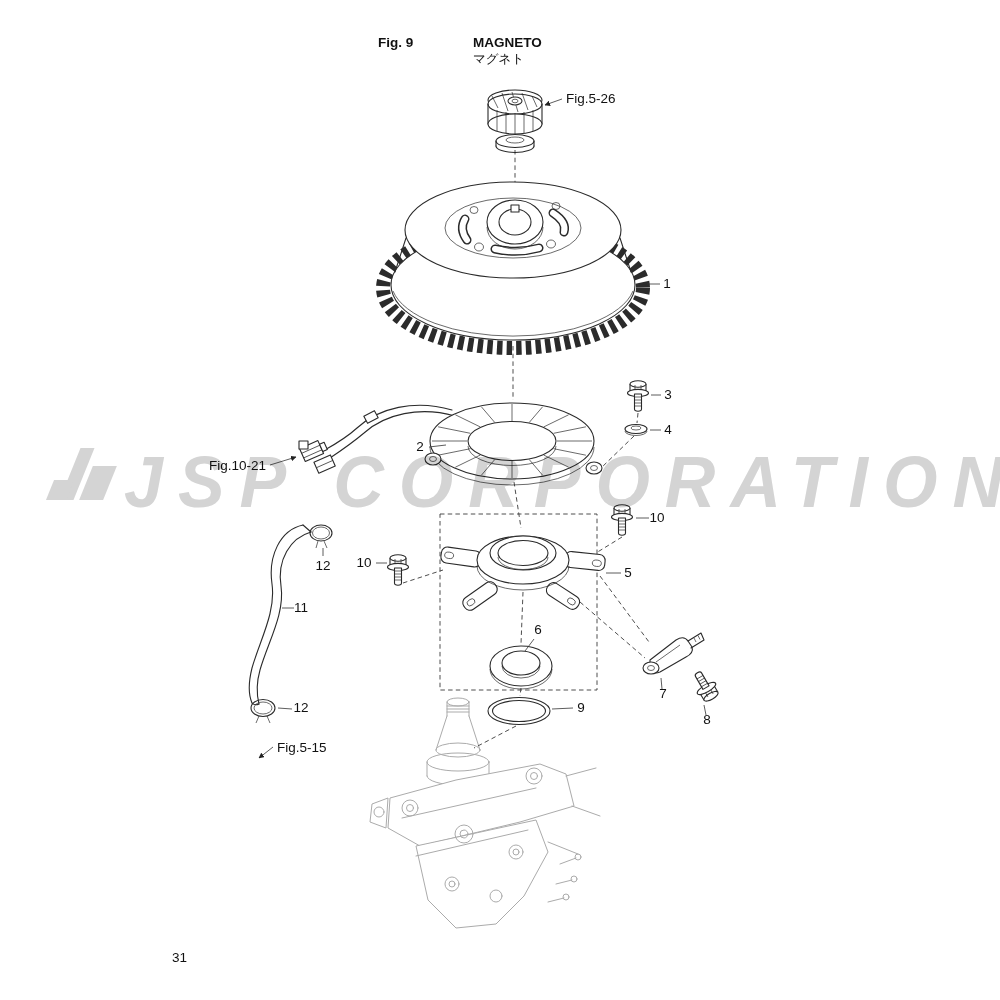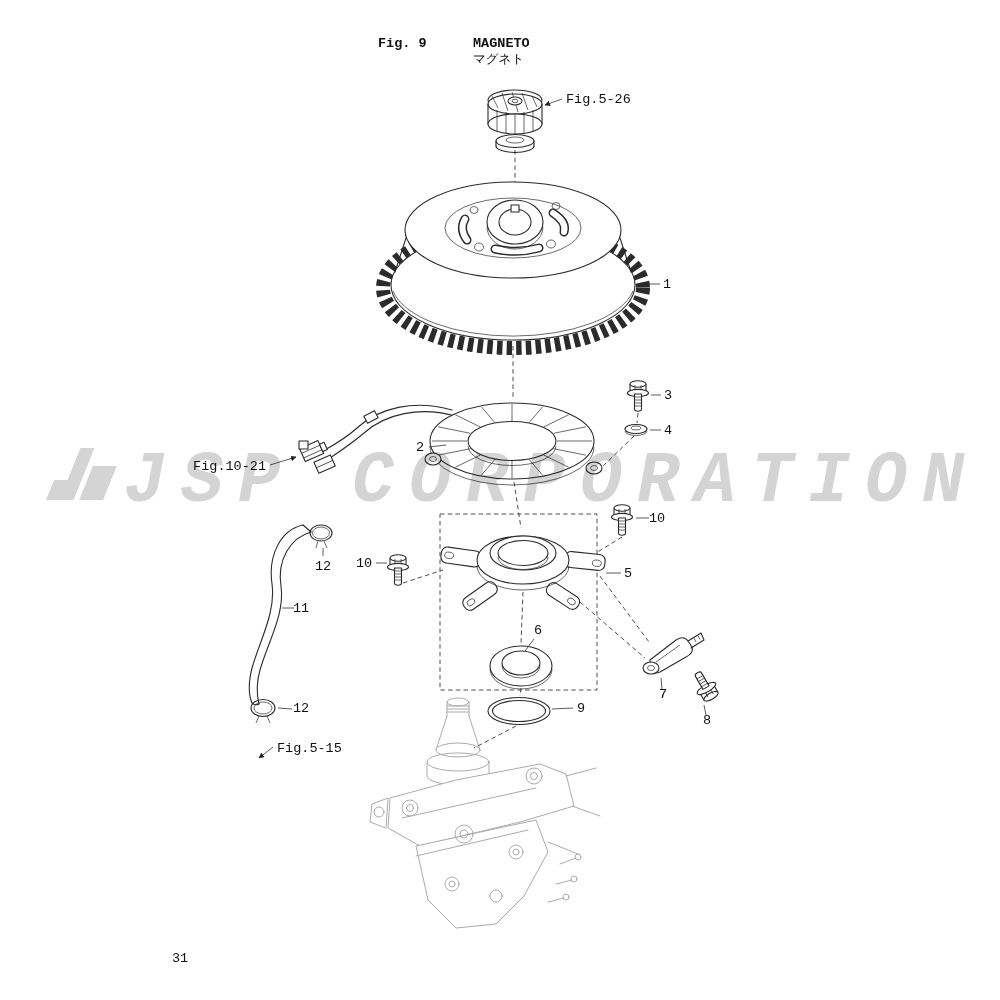--- a/index.html
+++ b/index.html
@@ -1,17 +1,17 @@
 <!DOCTYPE html>
 <html><head>
 <meta charset="utf-8">
 <style>
   html,body { margin:0; padding:0; background:#ffffff; }
   #stage { position:relative; width:1000px; height:1000px; background:#fff; overflow:hidden;
-           font-family:Liberation Mono, monospace; }
+           font-family:Liberation Sans, sans-serif; }
   #stage svg { position:absolute; left:0; top:0; z-index:1; }
   .watermark { position:absolute; left:50px; top:446px; z-index:2; display:flex; align-items:flex-start;
                pointer-events:none; mix-blend-mode:multiply; }
   .wm-logo { width:66px; height:58px; position:relative; margin-right:8px; }
   .wm-logo .bar1 { position:absolute; left:20px; top:2px; width:14px; height:52px; background:#d4d4d4; transform:skewX(-22deg); }
   .wm-logo .bar2 { position:absolute; left:36px; top:20px; width:24px; height:34px; background:#d4d4d4; transform:skewX(-22deg); }
   .wm-logo .bar3 { position:absolute; left:0px;  top:34px; width:20px; height:20px; background:#d4d4d4; transform:skewX(-22deg); }
   .wm-text { font-size:70px; font-weight:bold; font-style:italic; color:#d4d4d4; letter-spacing:15px;
              line-height:1; white-space:nowrap; transform:scaleY(1.04); transform-origin:left top; }
   

